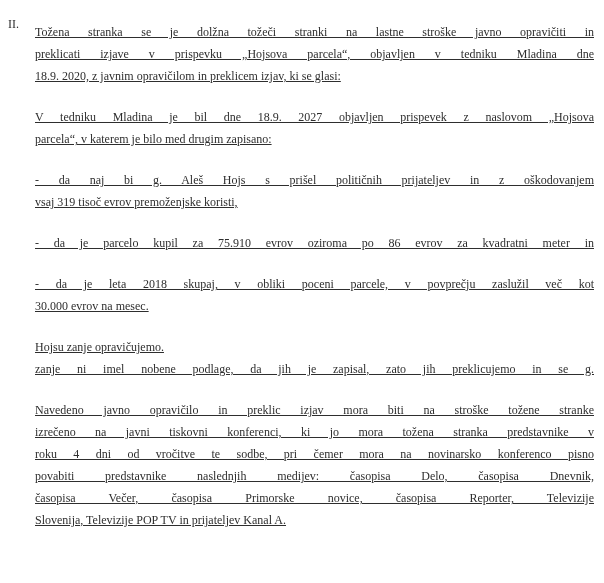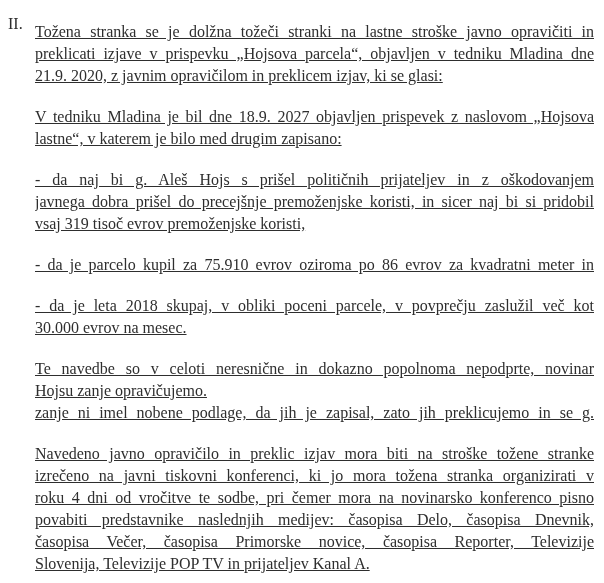--- a/index.html
+++ b/index.html
@@ -8,21 +8,21 @@
     background: #ffffff;
   }
   .page {
     position: relative;
     width: 604px;
     height: 583px;
     box-sizing: border-box;
     padding: 13px 10px 0 8px;
     background: #ffffff;
     font-family: "Liberation Serif", "DejaVu Serif", serif;
-    font-size: 16px;
+    font-size: 12px;
     line-height: 22px;
     color: #2e2e2e;
     overflow: hidden;
   }
   .section-row {
     display: flex;
     align-items: flex-start;
   }
   .marker {
     flex: 0 0 27px;
@@ -52,52 +52,50 @@
 <body>
 
 <div class="page">
   <div class="section-row">
     <div class="marker">II.</div>
     <div class="body-col">
 
       <p class="para">
         <span class="line">Tožena stranka se je dolžna tožeči stranki na lastne stroške javno opravičiti in</span>
         <span class="line">preklicati izjave v prispevku „Hojsova parcela“, objavljen v tedniku Mladina dne</span>
-        <span class="line last">21.9. 2020, z javnim opravičilom in preklicem izjav, ki se glasi:</span>
+        <span class="line last">18.9. 2020, z javnim opravičilom in preklicem izjav, ki se glasi:</span>
       </p>
 
       <p class="para">
         <span class="line">V tedniku Mladina je bil dne 18.9. 2027 objavljen prispevek z naslovom „Hojsova</span>
-        <span class="line last">lastne“, v katerem je bilo med drugim zapisano:</span>
+        <span class="line last">parcela“, v katerem je bilo med drugim zapisano:</span>
       </p>
 
       <p class="para">
         <span class="line">- da naj bi g. Aleš Hojs s prišel političnih prijateljev in z oškodovanjem</span>
-        <span class="line">javnega dobra prišel do precejšnje premoženjske koristi, in sicer naj bi si pridobil</span>
         <span class="line last">vsaj 319 tisoč evrov premoženjske koristi,</span>
       </p>
 
       <p class="para">
         <span class="line">- da je parcelo kupil za 75.910 evrov oziroma po 86 evrov za kvadratni meter in</span>
       </p>
 
       <p class="para">
         <span class="line">- da je leta 2018 skupaj, v obliki poceni parcele, v povprečju zaslužil več kot</span>
         <span class="line last">30.000 evrov na mesec.</span>
       </p>
 
       <p class="para">
-        <span class="line">Te navedbe so v celoti neresnične in dokazno popolnoma nepodprte, novinar</span>
         <span class="line last">Hojsu zanje opravičujemo.</span>
         <span class="line">zanje ni imel nobene podlage, da jih je zapisal, zato jih preklicujemo in se g.</span>
       </p>
 
       <p class="para">
         <span class="line">Navedeno javno opravičilo in preklic izjav mora biti na stroške tožene stranke</span>
-        <span class="line">izrečeno na javni tiskovni konferenci, ki jo mora tožena stranka organizirati v</span>
+        <span class="line">izrečeno na javni tiskovni konferenci, ki jo mora tožena stranka predstavnike v</span>
         <span class="line">roku 4 dni od vročitve te sodbe, pri čemer mora na novinarsko konferenco pisno</span>
         <span class="line">povabiti predstavnike naslednjih medijev: časopisa Delo, časopisa Dnevnik,</span>
         <span class="line">časopisa Večer, časopisa Primorske novice, časopisa Reporter, Televizije</span>
         <span class="line last">Slovenija, Televizije POP TV in prijateljev Kanal A.</span>
       </p>
 
     </div>
   </div>
 </div>
 

